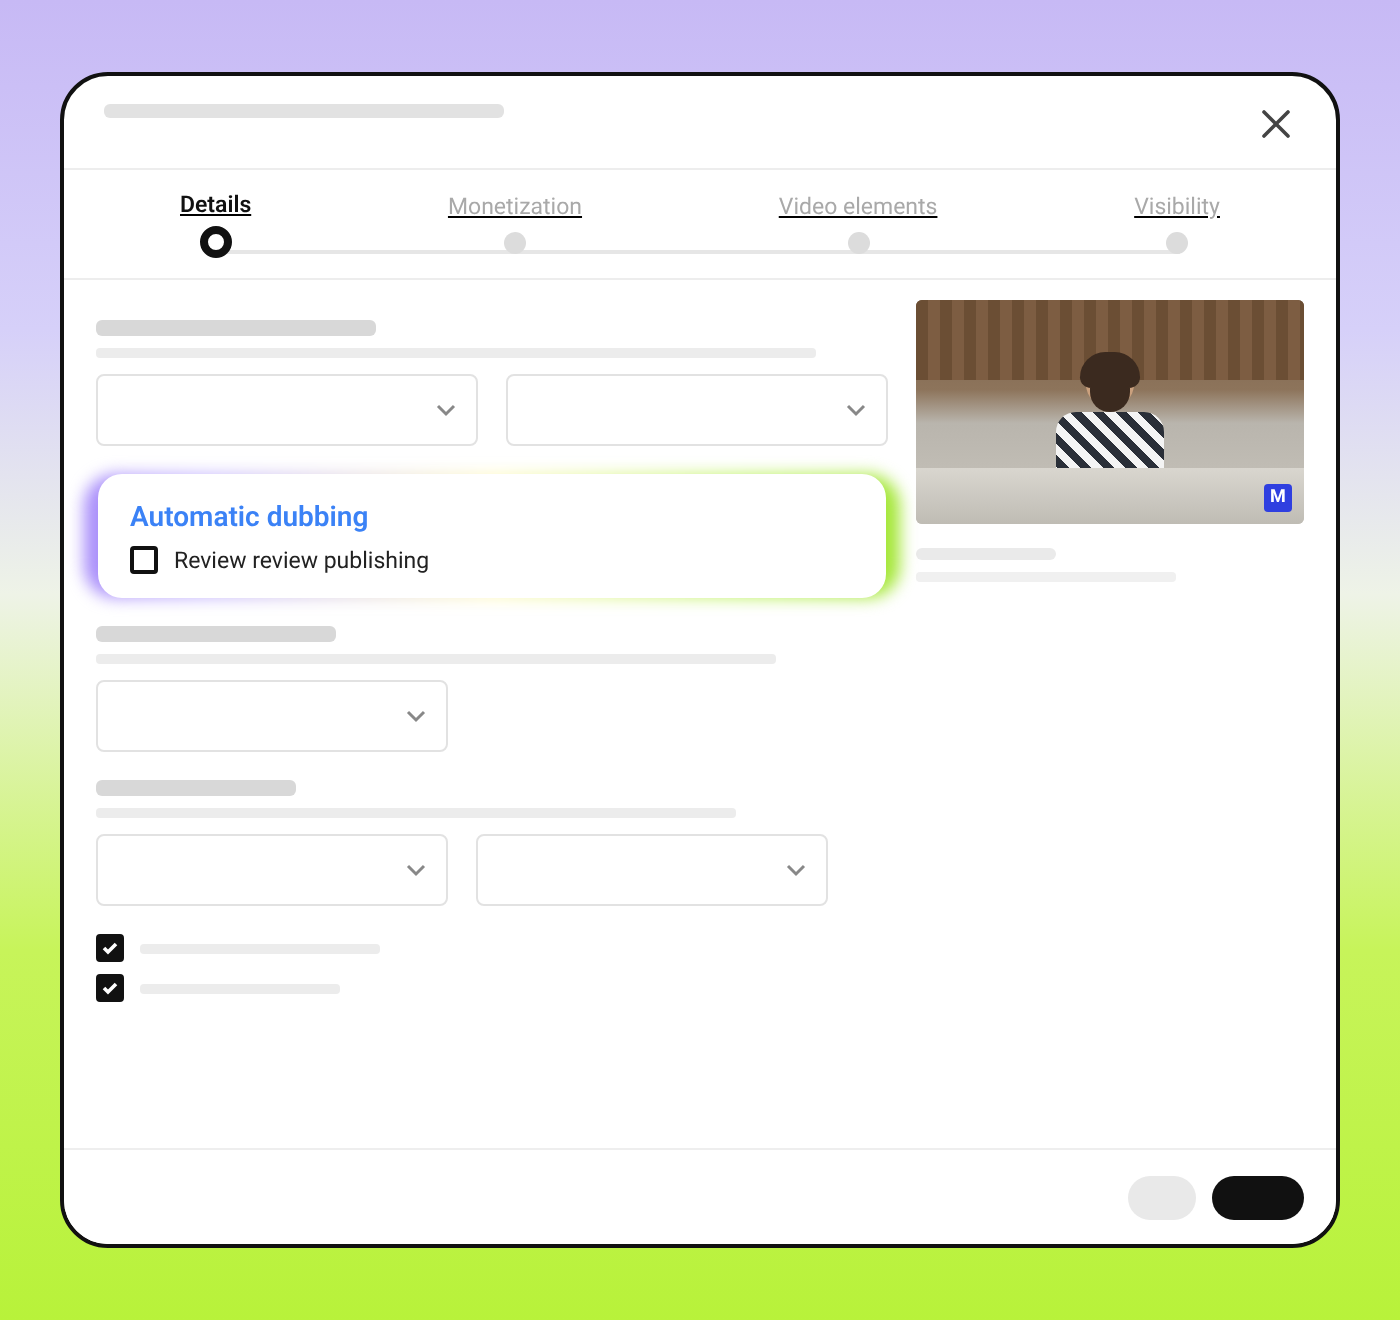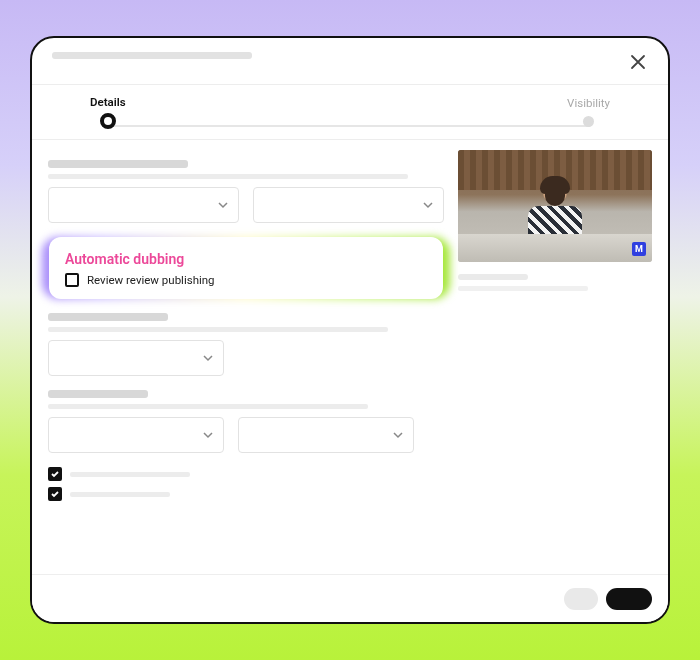--- a/index.html
+++ b/index.html
@@ -25,20 +25,21 @@
   .title-skel { width: 200px; height: 7px; }
   .close-btn { cursor: pointer; width: 20px; height: 20px; display:flex; align-items:center; justify-content:center; color:#444; }
   .close-btn svg { width: 16px; height: 16px; }
 
   .hr-thin { border: none; border-top: 1px solid #ededed; margin-top: 12px; }
 
   .stepper {
     display: flex; justify-content: space-between; align-items: flex-end;
     padding: 10px 58px 0 58px;
     position: relative;
+    text-decoration: underline;
   }
   .step { display: flex; flex-direction: column; align-items: center; gap: 6px; font-size: 11.5px; color: #a9a9a9; position: relative; z-index: 2; }
   .step.active { color: #111; font-weight: 600; }
   .step-label { white-space: nowrap; }
   .step-dot { width: 11px; height: 11px; border-radius: 50%; background: #dcdcdc; }
   .step.active .step-dot { width: 16px; height: 16px; background: #fff; border: 4px solid #111; margin-top:-2px; margin-bottom:-2px;}
   .stepper-lines { position: absolute; top: 40px; left: 78px; right: 78px; height: 2px; background: #e6e6e6; z-index:1;}
   .hr-stepper { border:none; border-top:1px solid #ededed; margin-top:12px;}
 
   .body {
@@ -66,21 +67,21 @@
     background: linear-gradient(90deg, #a78bfa 0%, #c4b5fd 15%, #fef9c3 50%, #bef264 80%, #a3e635 100%);
     filter: blur(4px);
   }
   .highlight-card {
     position: relative;
     background: #fff;
     border-radius: 12px;
     margin: 7px;
     padding: 14px 16px 12px 16px;
   }
-  .card-title { font-size: 14px; font-weight: 600; color:#ec4899; margin-bottom: 6px; }
+  .card-title { font-size: 14px; font-weight: 600; color:#3b82f6; margin-bottom: 6px; }
   .card-desc { font-size: 10.5px; line-height: 1.45; color: #8a8a8a; margin-bottom: 10px; }
   .checkbox-row { display:flex; align-items:center; gap:8px; font-size:11.5px; color:#222;}
   .chk { width:14px; height:14px; border:2px solid #111; border-radius:2px; background:#fff; display:inline-flex; align-items:center; justify-content:center; }
   .chk.checked { background:#111; color:#fff; }
   .chk svg { width:10px; height:10px; }
 
   .thumb { width: 194px; height: 112px; border-radius: 3px; background: linear-gradient(180deg,#7a604a 0%, #8d745b 40%, #b9b5ad 55%, #c9c5bd 100%); position:relative; overflow:hidden; }
   .thumb .shelf { position:absolute; top:0; left:0; right:0; height:40px; background: repeating-linear-gradient(90deg,#6b4e34,#6b4e34 6px,#7d5d42 6px,#7d5d42 12px);}
   .thumb .person { position:absolute; left:50%; transform:translateX(-50%); top:30px; width:70px; height:72px;}
   .thumb .head { width:24px; height:24px; background:#caa07d; border-radius:50%; margin:0 auto;}
@@ -123,20 +124,28 @@
     </div>
     <hr class="hr-thin">
 
     <div class="stepper">
       <div class="stepper-lines"></div>
       <div class="step active">
         <span class="step-label">Details</span>
         <span class="step-dot"></span>
       </div>
       <div class="step">
+        <span class="step-label">Monetization</span>
+        <span class="step-dot"></span>
+      </div>
+      <div class="step">
+        <span class="step-label">Video elements</span>
+        <span class="step-dot"></span>
+      </div>
+      <div class="step">
         <span class="step-label">Visibility</span>
         <span class="step-dot"></span>
       </div>
     </div>
     <hr class="hr-stepper">
 
     <div class="body">
       <div class="left-col">
 
         <div class="group-head">

